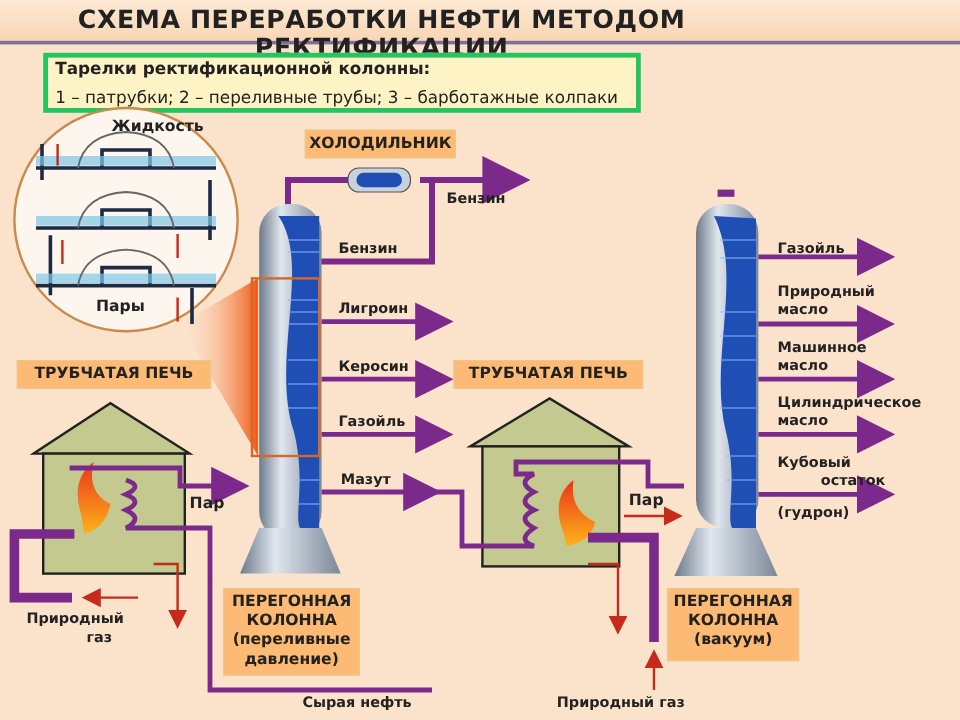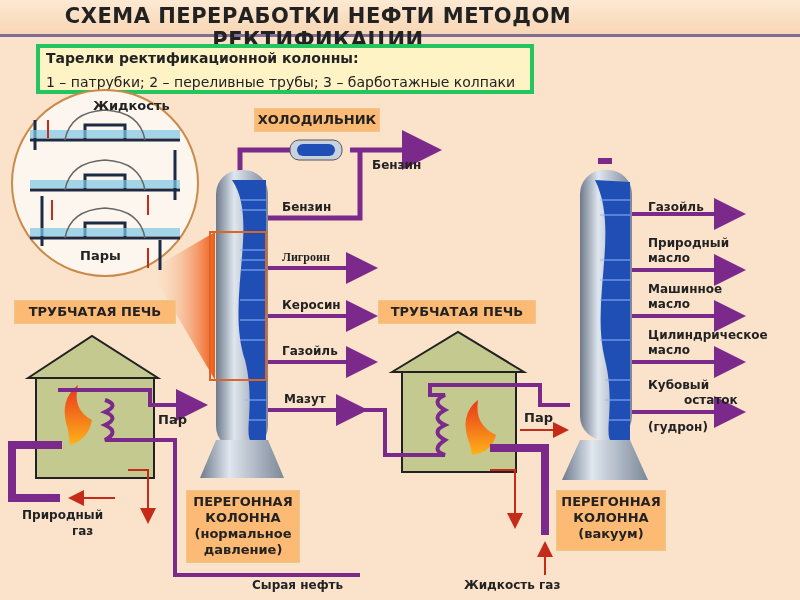--- a/index.html
+++ b/index.html
@@ -138,40 +138,40 @@
   </g>
 </svg>
 
 <div class="lbl small" style="left:68px;top:98px;margin-left:25px;">Жидкость</div>
 <div class="lbl small" style="left:80px;top:248px;">Пары</div>
 
 <div class="label-box" style="left:254px;top:108px;width:124px;height:22px;line-height:22px;">ХОЛОДИЛЬНИК</div>
 <div class="lbl" style="left:372px;top:158px;">Бензин</div>
 
 <div class="lbl" style="left:282px;top:200px;">Бензин</div>
-<div class="lbl" style="left:282px;top:250px;font-family:Liberation Serif, serif;">Лигроин</div>
+<div class="lbl" style="left:282px;top:250px;">Лигроин</div>
 <div class="lbl" style="left:282px;top:298px;">Керосин</div>
 <div class="lbl" style="left:282px;top:344px;">Газойль</div>
 <div class="lbl" style="left:284px;top:392px;">Мазут</div>
 
 <div class="label-box" style="left:14px;top:300px;width:160px;height:22px;line-height:22px;">ТРУБЧАТАЯ ПЕЧЬ</div>
 <div class="label-box" style="left:378px;top:300px;width:156px;height:22px;line-height:22px;">ТРУБЧАТАЯ ПЕЧЬ</div>
 
 <div class="lbl small" style="left:158px;top:412px;">Пар</div>
 <div class="lbl small" style="left:524px;top:410px;">Пар</div>
 
 <div class="lbl" style="left:22px;top:508px;">Природный</div>
 <div class="lbl" style="left:72px;top:524px;">газ</div>
-<div class="lbl" style="left:464px;top:578px;">Жидкость газ</div>
+<div class="lbl" style="left:464px;top:578px;">Природный газ</div>
 <div class="lbl" style="left:252px;top:578px;">Сырая нефть</div>
 
 <div class="label-box" style="left:186px;top:490px;width:112px;height:68px;line-height:16px;padding-top:3px;">
   <div>ПЕРЕГОННАЯ</div>
   <div>КОЛОННА</div>
-  <div>(нормальное</div>
+  <div>(переливные</div>
   <div>давление)</div>
 </div>
 <div class="label-box" style="left:556px;top:490px;width:108px;height:56px;line-height:16px;padding-top:3px;">
   <div>ПЕРЕГОННАЯ</div>
   <div>КОЛОННА</div>
   <div>(вакуум)</div>
 </div>
 
 <div class="lbl" style="left:648px;top:200px;">Газойль</div>
 <div class="lbl" style="left:648px;top:236px;">Природный</div>

